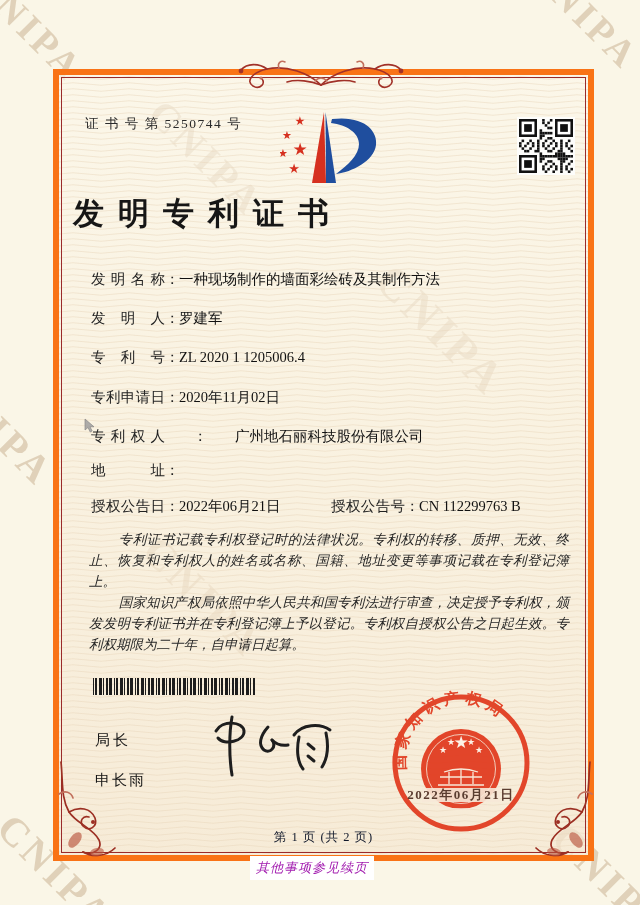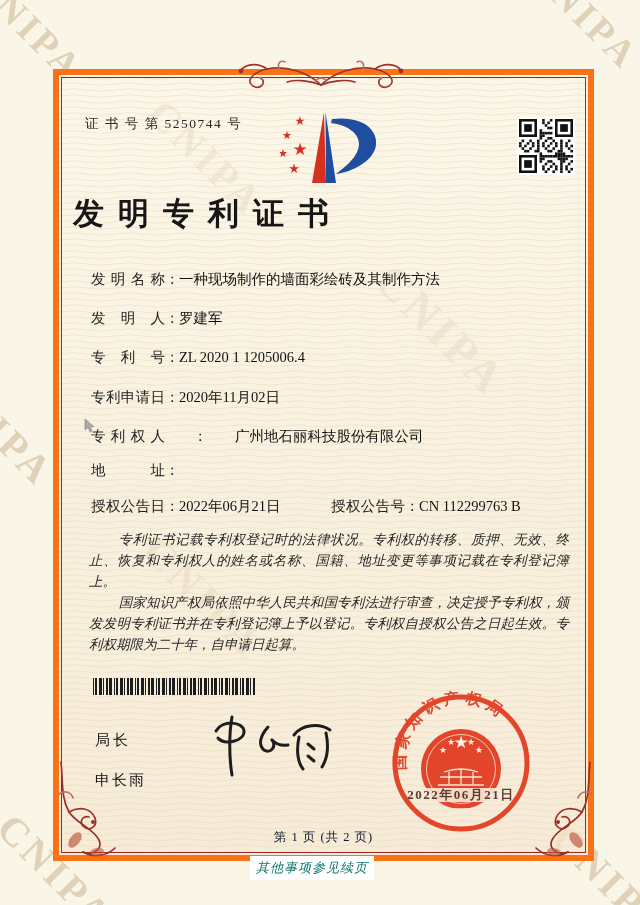--- a/index.html
+++ b/index.html
@@ -63,21 +63,21 @@
   .signature{position:absolute;left:139px;top:636px;}
   .seal{position:absolute;left:327px;top:613px;}
   .page-info{
     position:absolute;left:0;right:0;top:754px;text-align:center;
     font-size:12.5px;letter-spacing:1px;color:#0f172a;
   }
   
   .note{
     position:absolute;z-index:3;left:250px;top:856px;width:124px;height:24px;
     background:#ffffff;display:flex;align-items:center;justify-content:center;
-    font-size:13px;font-style:italic;letter-spacing:1px;color:#0f766e;
+    font-size:13px;font-style:italic;letter-spacing:1px;color:#a21caf;
   }
   .ornament-top{position:absolute;left:172px;top:-20px;}
   .corner{position:absolute;}
   .corner.bl{left:-10px;top:685px;}
   .corner.br{left:473px;top:685px;transform:scaleX(-1);}
   .cursor{position:absolute;z-index:5;left:84px;top:418px;opacity:.8;}
 </style>
 </head>
 <body>
 

